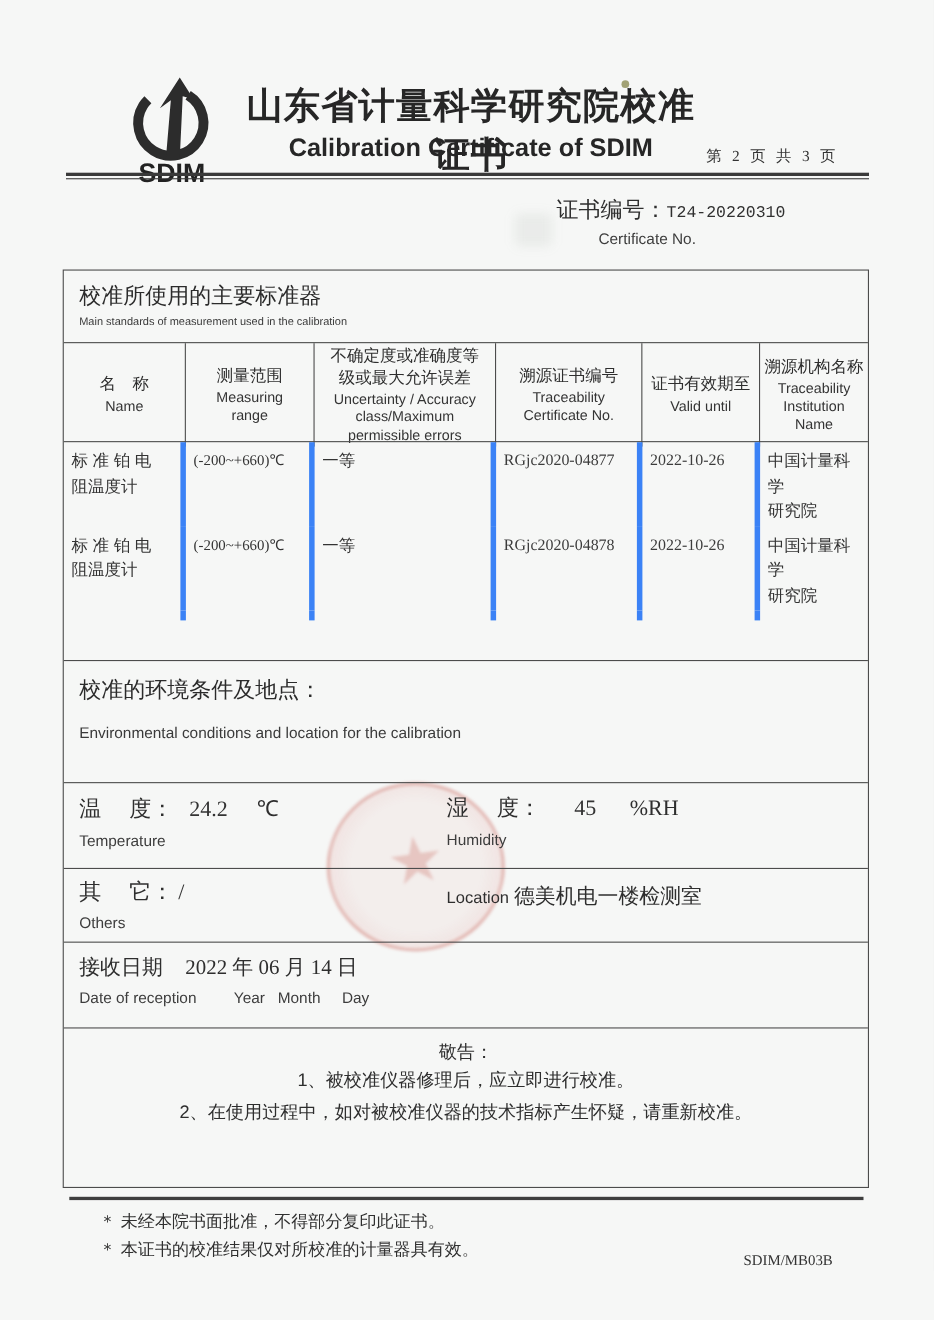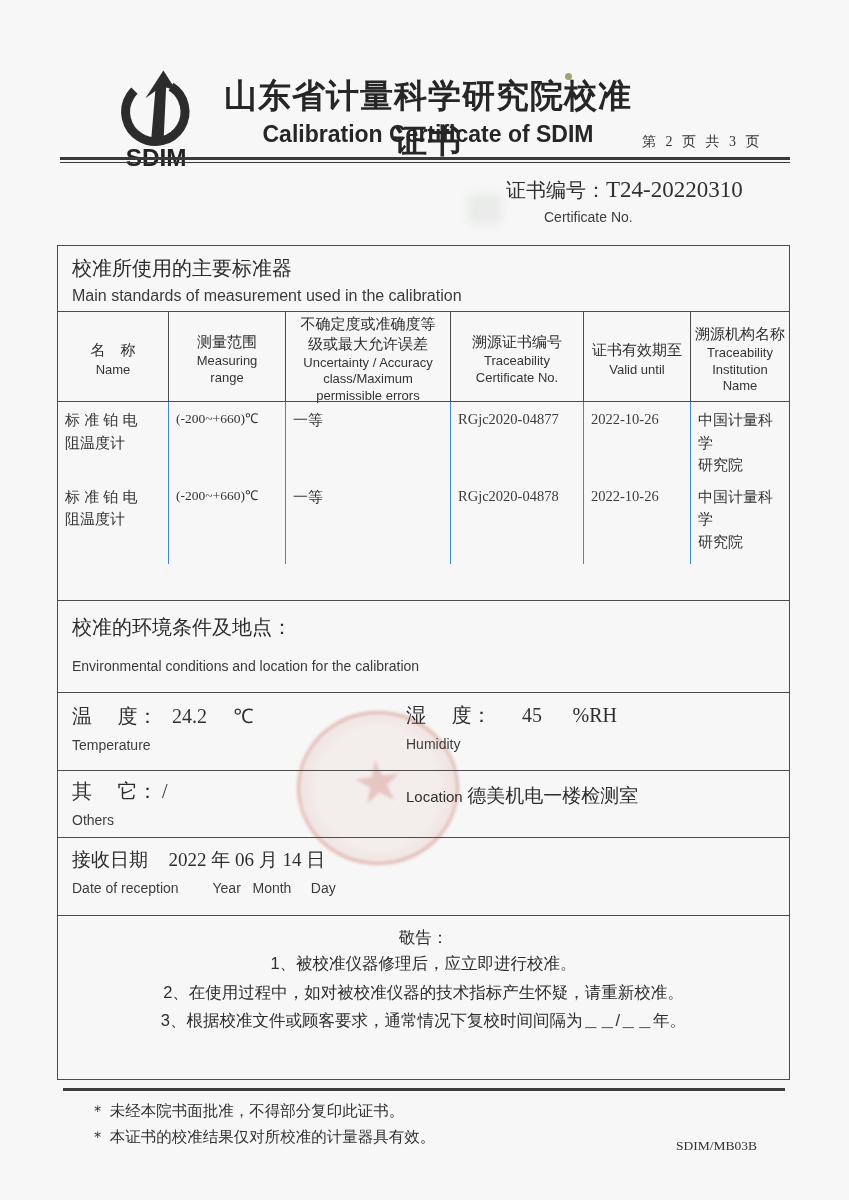--- a/index.html
+++ b/index.html
@@ -7,55 +7,55 @@
   .page { position:relative; width:849px; height:1200px; background:#f6f7f6; overflow:hidden; color:#2e2e2e; margin:0 auto; }
   .pre { white-space:pre-line; }
 
   
   .logo { position:absolute; left:104px; top:68px; width:108px; height:102px; }
   .title-cn { position:absolute; left:210px; top:74px; width:436px; text-align:center; font-size:33px; font-weight:700; letter-spacing:1px; color:#262626; }
   .title-en { position:absolute; left:210px; top:121px; width:436px; text-align:center; font-size:23px; font-weight:700; color:#262626; }
   .page-ind { position:absolute; left:642px; top:133px; font-size:14px; font-family:"Liberation Serif", serif; letter-spacing:3px; color:#333; }
   .header-rule { position:absolute; left:60px; top:157px; width:730px; height:6px; border-top:3px solid #3a3a3a; border-bottom:1.5px solid #3a3a3a; }
   .cert-line { position:absolute; left:506px; top:177px; font-size:20px; }
-  .cert-line .num { font-family:Liberation Serif, serif; font-size:23px; color:#303030; }
+  .cert-line .num { font-family:Liberation Mono, monospace; font-size:15px; color:#303030; }
   .cert-en { position:absolute; left:544px; top:209px; font-size:14px; color:#3d3d3d; }
   .ghost { position:absolute; background:rgba(125,135,128,0.10); filter:blur(5px); border-radius:4px; }
   .dot { position:absolute; left:565px; top:73px; width:7px; height:7px; border-radius:50%; background:#86864b; opacity:.75; filter:blur(.4px); }
 
   
   .stamp { position:absolute; left:297px; top:711px; width:162px; height:154px; border:3px solid rgba(196,84,74,.30);
            border-radius:50%; filter:blur(1.4px); background:radial-gradient(circle, rgba(205,95,85,.06) 55%, rgba(205,95,85,.12) 72%, transparent 75%); }
   .stamp .star { position:absolute; left:0; right:0; top:34px; text-align:center; font-size:58px; color:rgba(196,84,74,.26); transform:rotate(-8deg); }
 
   
   .mainbox { position:absolute; left:57px; top:245px; width:733px; height:835px; border:1.5px solid #4c4c4c; display:flex; flex-direction:column; }
   .sec-title-cn { font-size:20px; color:#2b2b2b; }
-  .sec-title-en { font-size:16px; color:#3a3a3a; }
+  .sec-title-en { font-size:10px; color:#3a3a3a; }
 
   .sec1 { height:65px; padding:9px 14px 0; }
   .sec1 .sec-title-en { margin-top:5px; }
 
   .thead { height:90px; border-top:1px solid #4c4c4c; display:grid; grid-template-columns:111px 117px 165px 133px 107px 1fr; }
   .th { border-right:1px solid #4c4c4c; display:flex; flex-direction:column; justify-content:center; align-items:center; text-align:center; padding:2px 3px; }
   .th.c6 { border-right:none; }
   .th .cn { font-size:15px; line-height:1.3; }
   .th .en { font-size:13px; line-height:1.25; margin-top:2px; color:#343434; }
 
   .tbody { flex:1; border-top:1px solid #4c4c4c; display:grid; grid-template-columns:111px 117px 165px 133px 107px 1fr; grid-template-rows:auto auto 1fr; }
-  .td { border-right:1px solid #3b82f6; padding:7px 7px 2px; font-size:15px; line-height:1.5; color:#333; }
+  .td { border-right:5px solid #3b82f6; padding:7px 7px 2px; font-size:15px; line-height:1.5; color:#333; }
   .td.c6 { border-right:none; }
   .td.num { font-family:"Liberation Serif", serif; font-size:14.5px; color:#3c3c3c; }
   .td.rng { font-family:"Liberation Serif", serif; font-size:13.5px; }
 
   .env-title { height:92px; border-top:1px solid #4c4c4c; padding:13px 14px 0;margin-top:36px; }
   .env-title .sec-title-en { margin-top:17px; font-size:14px; }
 
   .row { position:relative; border-top:1px solid #4c4c4c; }
-  .r-temp { height:78px; } .r-oth { height:67px; } .r-date { height:78px; }
+  .r-temp { height:78px;margin-top:19px; } .r-oth { height:67px; } .r-date { height:78px; }
   .grp { position:absolute; top:9px; } .g-left { left:14px; } .g-right { left:348px; }
   .lab { font-size:20px; white-space:pre; }
   .val { font-family:"Liberation Serif", serif; font-size:20px; color:#333; }
   .en-sub { font-size:14px; color:#3d3d3d; margin-top:7px; }
   .cnval { font-size:19px; }
   .g-right .line2 { margin-top:5px; }
   .dlab { font-size:19px; }
   .dval { font-family:"Liberation Serif", serif; font-size:19px; margin-left:16px; }
   .dunits { white-space:pre; margin-left:30px; }
 
@@ -208,21 +208,20 @@
           <span>Date of reception</span>
           <span class="dunits">Year   Month     Day</span>
         </div>
       </div>
     </div>
 
     <div class="notice">
       <div class="t">敬告：</div>
       <div class="it">1、被校准仪器修理后，应立即进行校准。</div>
       <div class="it">2、在使用过程中，如对被校准仪器的技术指标产生怀疑，请重新校准。</div>
-      <div class="it">3、根据校准文件或顾客要求，通常情况下复校时间间隔为＿＿/＿＿年。</div>
     </div>
 
   </div>
 
   <div class="footer-rule"></div>
   <div class="footnotes">
     <div>＊ 未经本院书面批准，不得部分复印此证书。</div>
     <div>＊ 本证书的校准结果仅对所校准的计量器具有效。</div>
   </div>
   <div class="form-code">SDIM/MB03B</div>

